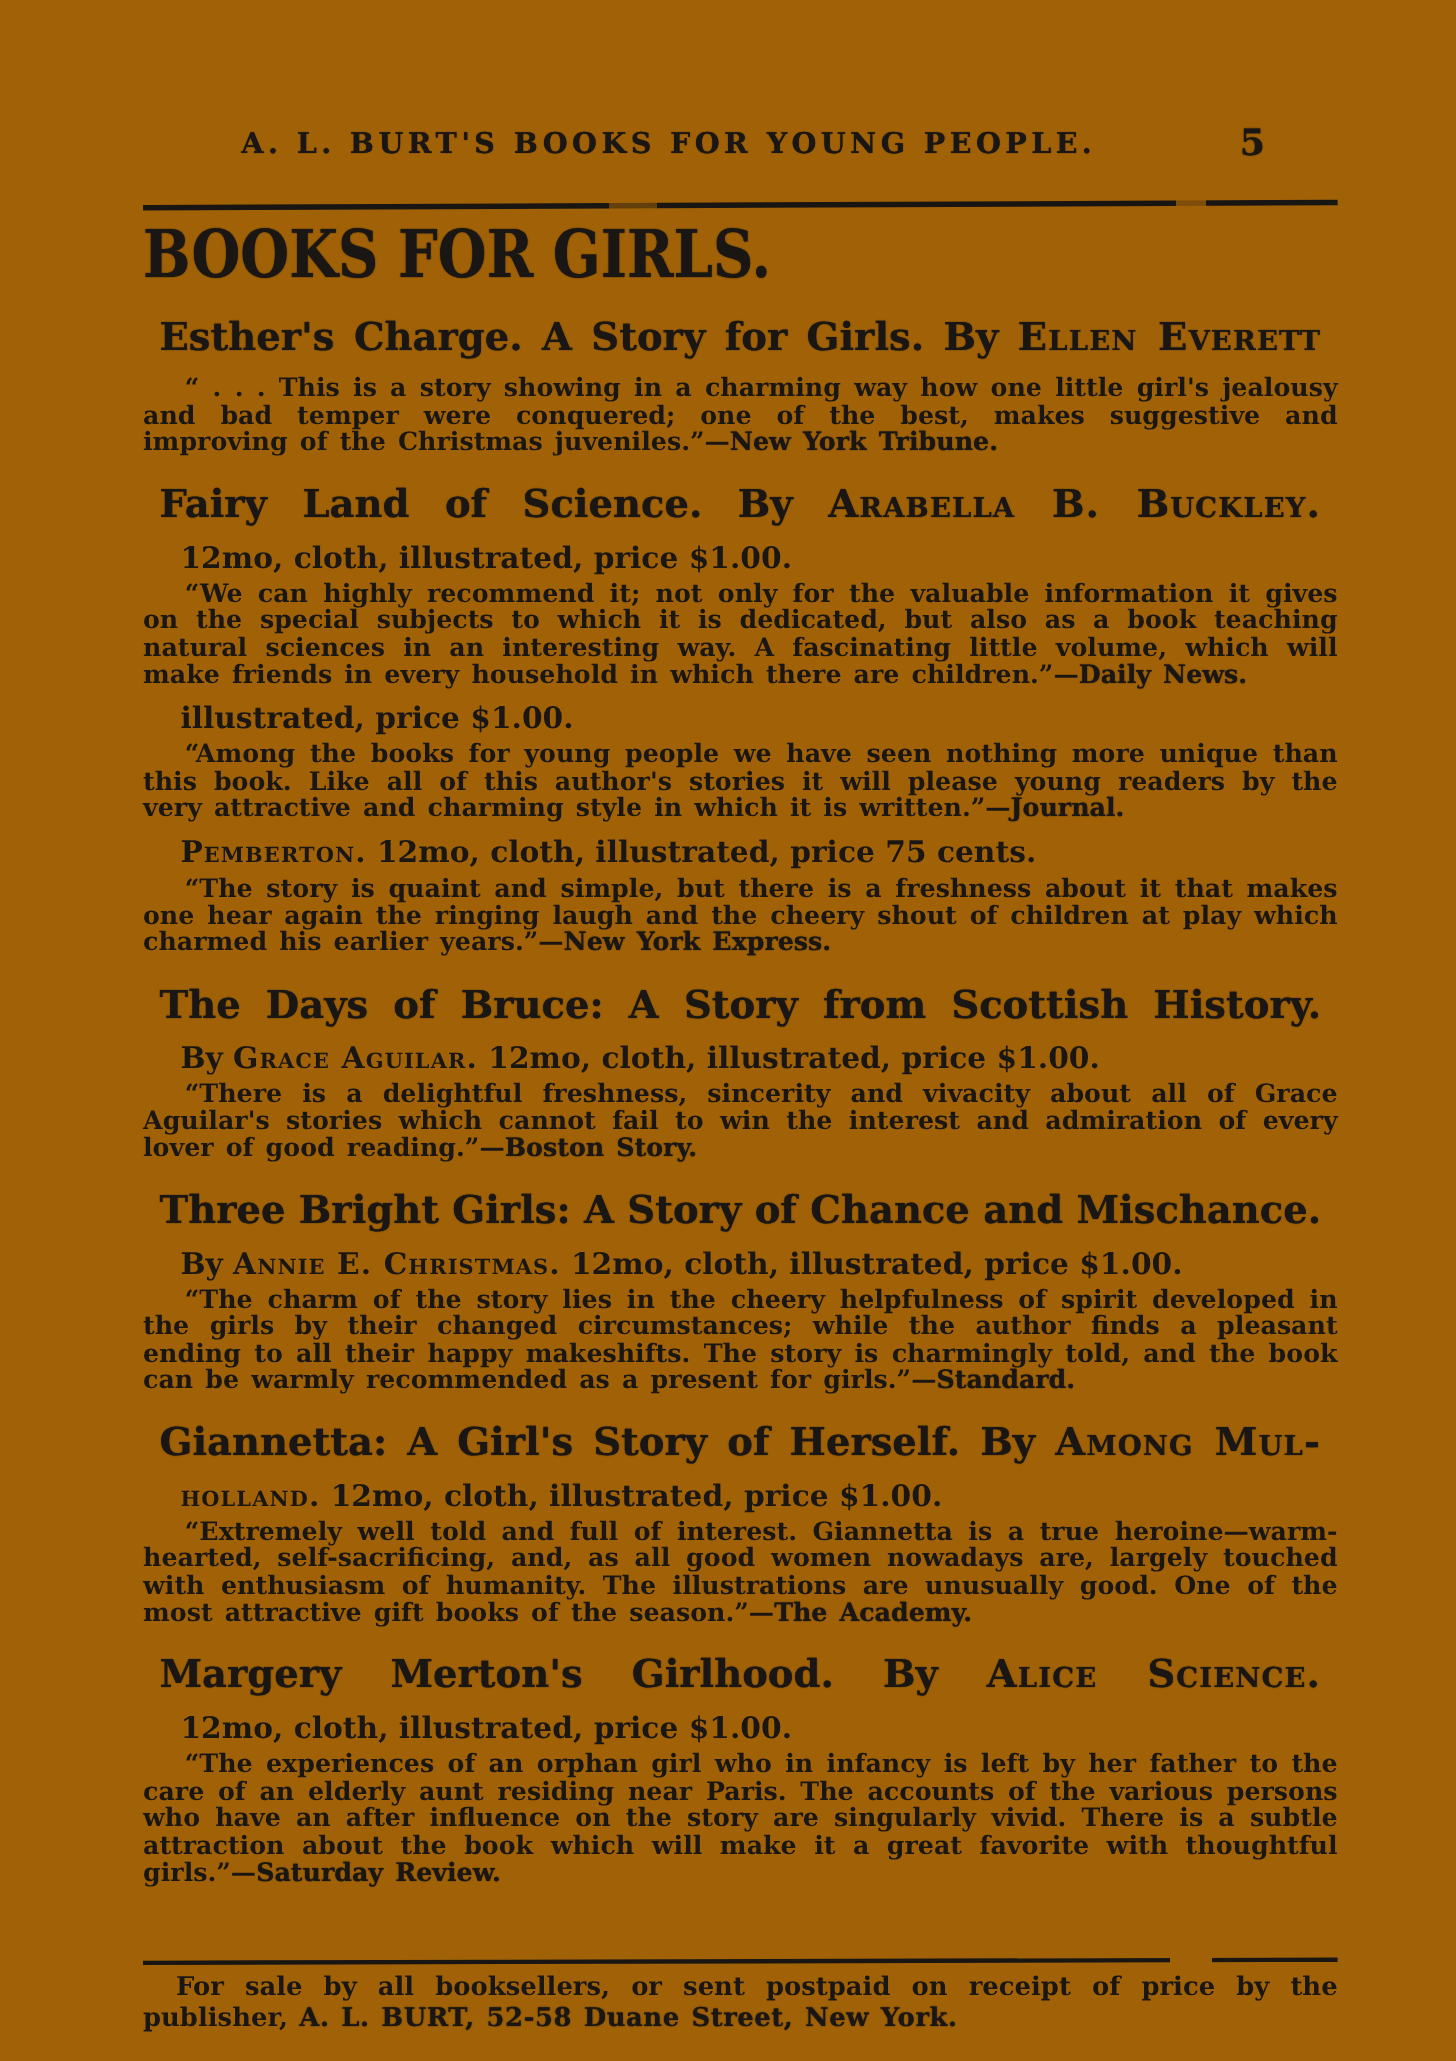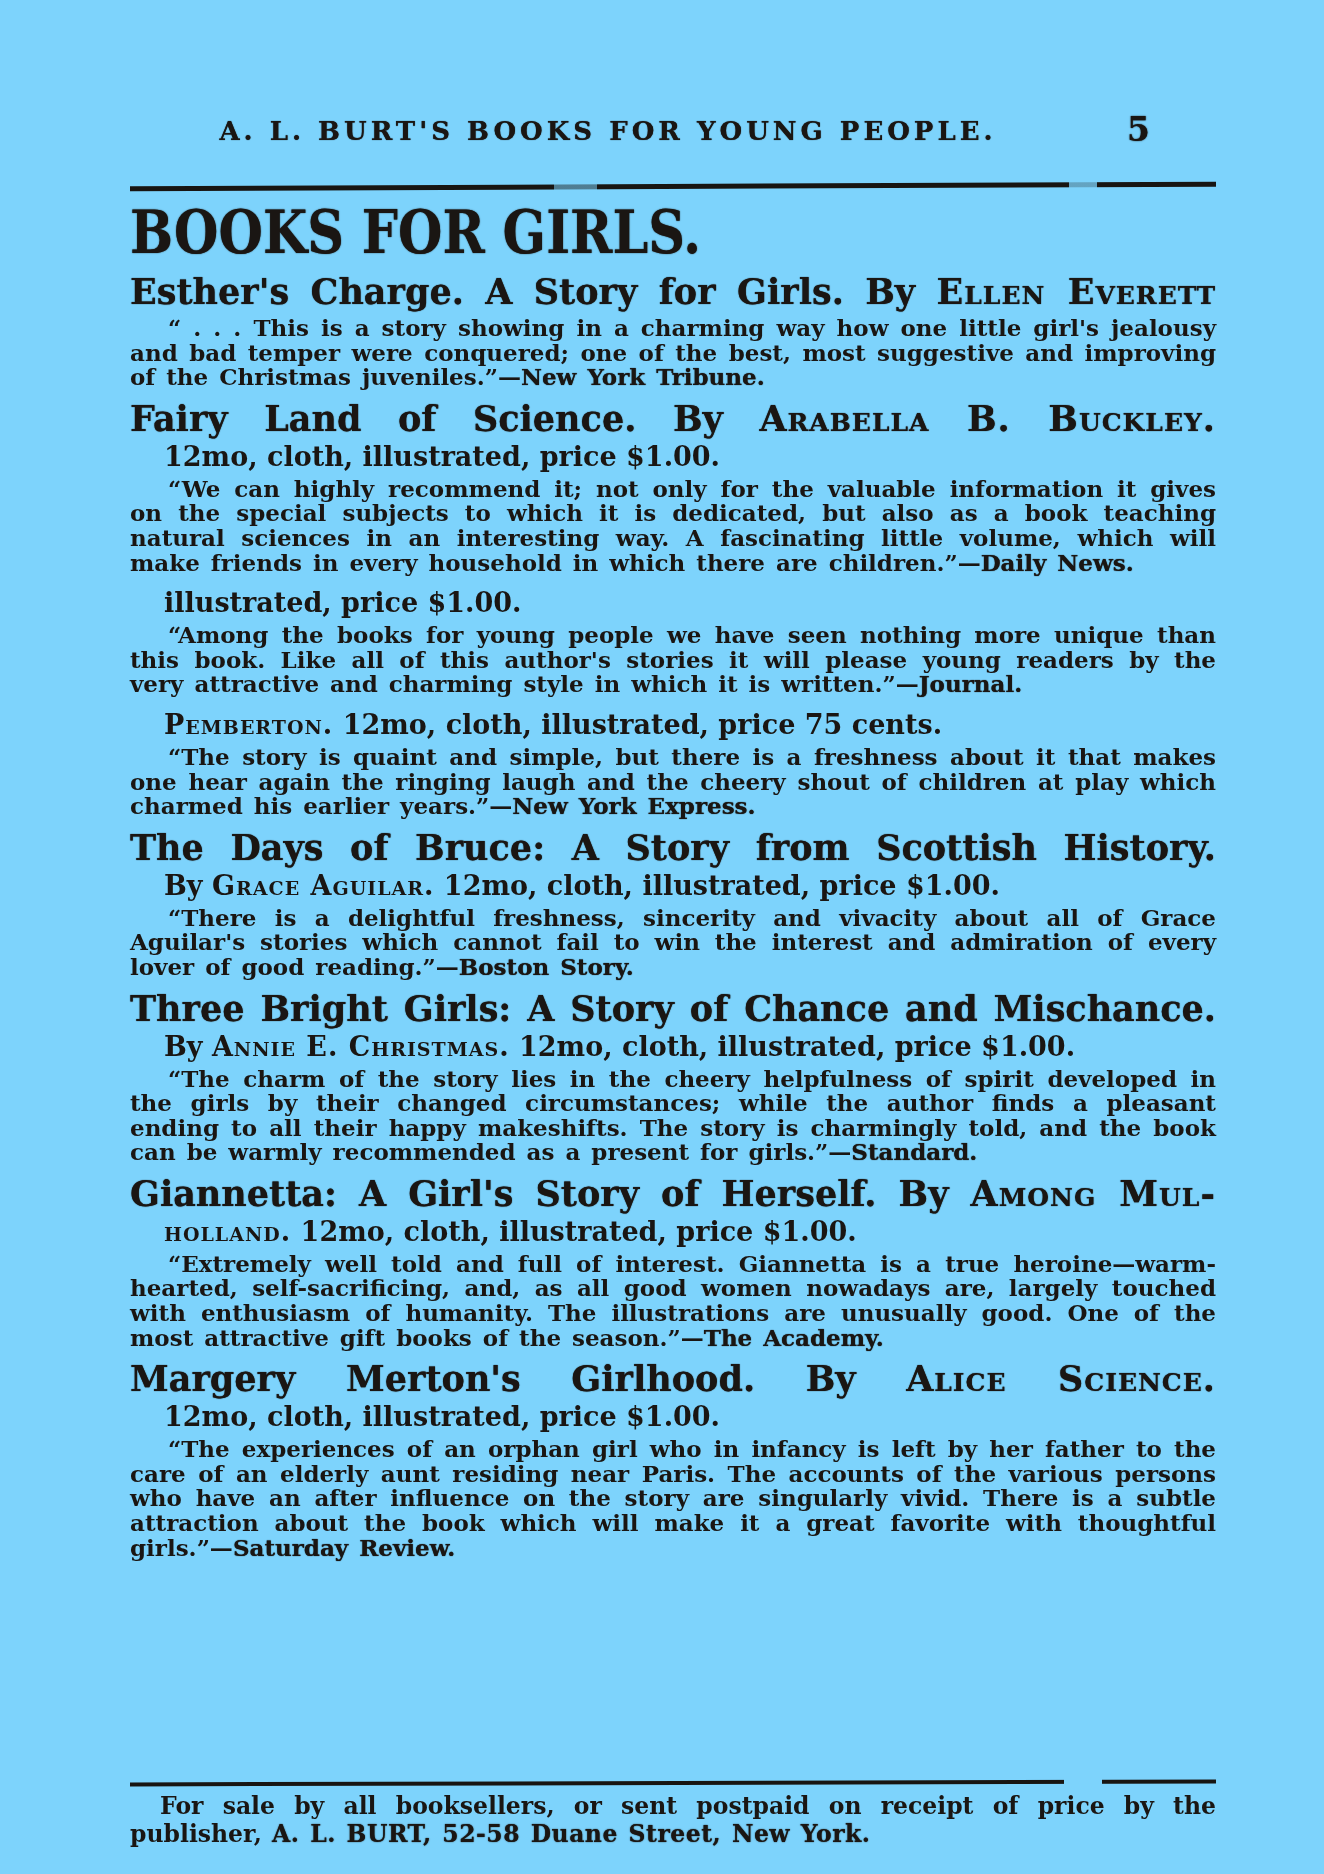--- a/index.html
+++ b/index.html
@@ -1,21 +1,21 @@
 <!DOCTYPE html>
 <html><head>
 <meta charset="utf-8">
 <style>
   html,body { margin:0; padding:0; background:#d8d6d2; }
   .page {
     position: relative;
     width: 1324px; height: 1874px;
     box-sizing: border-box;
     margin: 0 auto;
-    background: #7dd3fc;
+    background: #a16207;
     color: #1a1613;
     font-family: "DejaVu Serif", "Liberation Serif", serif;
     padding: 116px 108px 26px 130px;
     display: flex; flex-direction: column;
     overflow: hidden;
   }
   
   .running-header { position: relative; height: 42px; }
   .rh-title {
     width: calc(100% - 130px);
@@ -39,21 +39,21 @@
   .section-title {
     margin: 12px 0 0 0;
     font-size: 60px; line-height: 62px;
     font-weight: bold;
     transform: scaleX(.85); transform-origin: 0 50%;
     text-shadow: 0 0 1.4px currentColor;
     white-space: nowrap;
   }
   .book { margin-top: 9px; }
   .book-heading {
-    margin: 0;
+    margin: 15px;
     font-size: 35px; line-height: 39px;
     font-weight: bold;
     text-align: justify; text-align-last: justify;
     text-shadow: 0 0 1.1px currentColor;
   }
   .sc { font-variant: small-caps; letter-spacing: 1px; }
   .book-sub {
     margin-top: 4px; padding-left: 34px;
     font-size: 27px; line-height: 30px;
     font-weight: bold;
@@ -93,21 +93,21 @@
     <div class="rh-title">A. L. BURT'S BOOKS FOR YOUNG PEOPLE.</div>
     <div class="rh-num">5</div>
   </header>
 
   <div class="rule-top"></div>
 
   <h1 class="section-title">BOOKS FOR GIRLS.</h1>
 
   <section class="book">
     <h2 class="book-heading"><span>Esther's Charge. A Story for Girls. By </span><span class="sc">Ellen Everett</span><span></span></h2>
-    <p class="book-review"><span>“ . . . This is a story showing in a charming way how one little girl's jealousy and bad temper were conquered; one of the best, most suggestive and improving of the Christmas juveniles.”—</span><span class="review-source">New York Tribune.</span></p>
+    <p class="book-review"><span>“ . . . This is a story showing in a charming way how one little girl's jealousy and bad temper were conquered; one of the best, makes suggestive and improving of the Christmas juveniles.”—</span><span class="review-source">New York Tribune.</span></p>
   </section>
 
   <section class="book">
     <h2 class="book-heading"><span>Fairy Land of Science. By </span><span class="sc">Arabella B. Buckley.</span><span></span></h2>
     <div class="book-sub"><span></span><span class="sc"></span><span>12mo, cloth, illustrated, price $1.00.</span></div>
     <p class="book-review"><span>“We can highly recommend it; not only for the valuable information it gives on the special subjects to which it is dedicated, but also as a book teaching natural sciences in an interesting way. A fascinating little volume, which will make friends in every household in which there are children.”—</span><span class="review-source">Daily News.</span></p>
   </section>
 
   <section class="book">
     <div class="book-sub"><span></span><span class="sc"></span><span>illustrated, price $1.00.</span></div>

